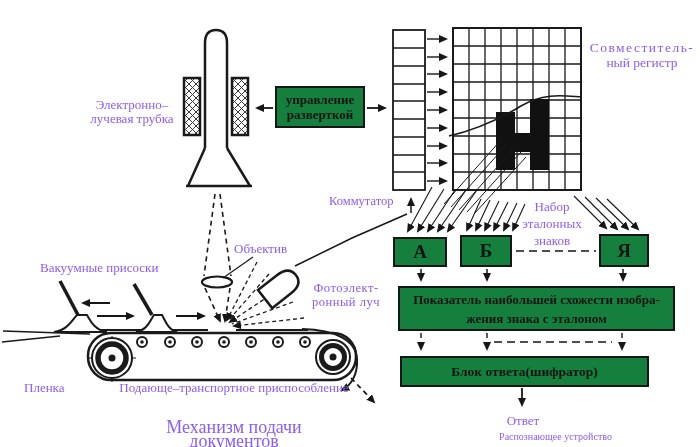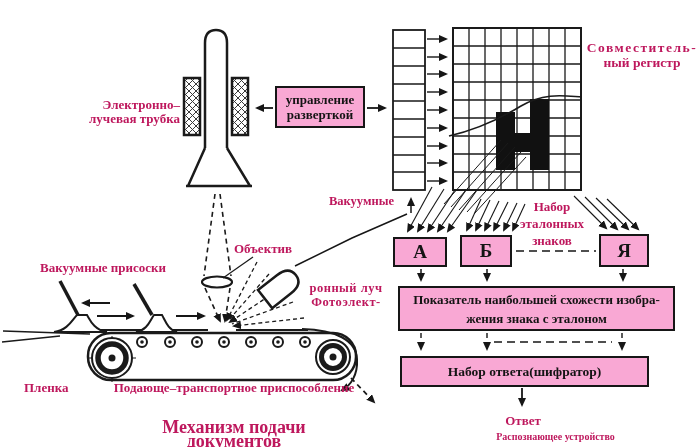--- a/index.html
+++ b/index.html
@@ -1,23 +1,23 @@
 <!DOCTYPE html>
 <html><head>
 <meta charset="utf-8">
 <style>
   html,body{margin:0;padding:0;background:#ffffff;}
   .canvas{position:relative;width:700px;height:447px;background:#fff;overflow:hidden;
           font-family:"Liberation Serif",serif;color:#141414;}
   svg{position:absolute;left:0;top:0;}
-  .lbl{position:absolute;font-weight:bold;font-size:13px;line-height:14px;white-space:nowrap;color:#be185d;}
+  .lbl{position:absolute;font-weight:normal;font-size:13px;line-height:14px;white-space:nowrap;color:#8b5cf6;}
   .lbl .ln{display:block;white-space:nowrap;}
   .ctr{text-align:center;white-space:normal;}
-  .rgt{text-align:right;}
-  .box{position:absolute;border:2.5px solid #161616;background:#f9a8d4;box-sizing:border-box;
+  .rgt{text-align:center;}
+  .box{position:absolute;border:2.5px solid #161616;background:#15803d;box-sizing:border-box;
        display:flex;align-items:center;justify-content:center;text-align:center;
        font-weight:bold;color:#141414;}
   .box .inner{width:100%;}
   .bigletter{font-size:19px;}
   .sp1{letter-spacing:1.5px;}
   .sp05{letter-spacing:0.5px;}
 </style>
 </head>
 <body>
 
@@ -209,33 +209,33 @@
     <span class="ln">управление</span>
     <span class="ln">разверткой</span>
   </div>
 </div>
 
 <div class="lbl ctr" style="left:583px;top:40px;width:118px;line-height:15px;font-size:13.5px;">
   <span class="ln sp1">Совместитель-</span>
   <span class="ln">ный регистр</span>
 </div>
 
-<div class="lbl" style="left:329px;top:194px;font-size:12.5px;">Вакуумные</div>
+<div class="lbl" style="left:329px;top:194px;font-size:12.5px;">Коммутатор</div>
 
 <div class="lbl ctr" style="left:506px;top:198px;width:92px;line-height:17px;">
   <span class="ln">Набор</span>
   <span class="ln">эталонных</span>
   <span class="ln">знаков</span>
 </div>
 
 <div class="lbl" style="left:234px;top:242px;">Объектив</div>
 
 <div class="lbl ctr sp05" style="left:299px;top:281px;width:94px;line-height:14px;font-size:12.5px;">
+  <span class="ln">Фотоэлект-</span>
   <span class="ln">ронный луч</span>
-  <span class="ln">Фотоэлект-</span>
 </div>
 
 <div class="lbl" style="left:40px;top:261px;">Вакуумные присоски</div>
 
 <div class="lbl" style="left:24px;top:345px;margin-top:36px;">Пленка</div>
 
 <div class="lbl ctr" style="left:108px;top:381px;width:252px;">Подающе–транспортное приспособление</div>
 
 <div class="lbl ctr" style="left:120px;top:420px;width:228px;font-size:18px;">Механизм подачи документов</div>
 
@@ -250,20 +250,20 @@
 </div>
 
 <div class="box" style="left:398px;top:286px;width:277px;height:45px;font-size:13px;line-height:19px;justify-content:center;">
   <div class="inner">
     <span class="ln">Показатель наибольшей схожести изобра-</span>
     <span class="ln">жения знака с эталоном</span>
   </div>
 </div>
 
 <div class="box" style="left:400px;top:356px;width:249px;height:31px;font-size:13.5px;">
-  <div class="inner">Набор ответа(шифратор)</div>
+  <div class="inner">Блок ответа(шифратор)</div>
 </div>
 
 <div class="lbl ctr" style="left:492px;top:414px;width:62px;">Ответ</div>
 
 <div class="lbl ctr" style="left:458px;top:430px;width:195px;font-size:10px;">Распознающее устройство</div>
 
 </div>
 
 </body></html>

